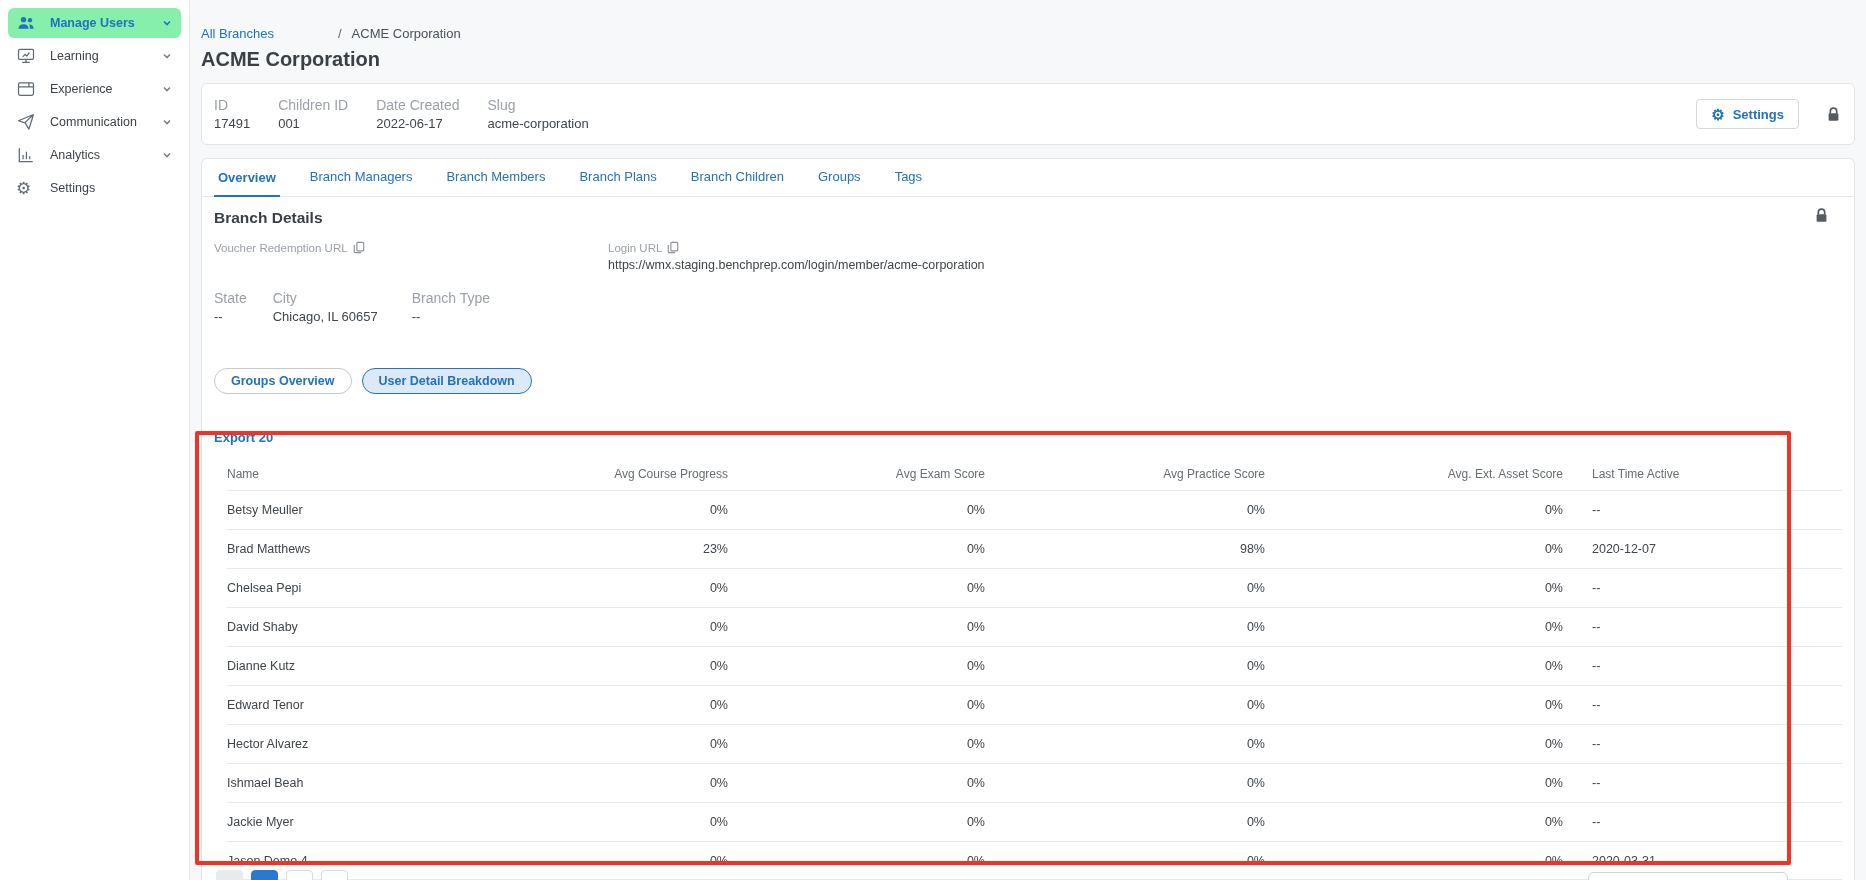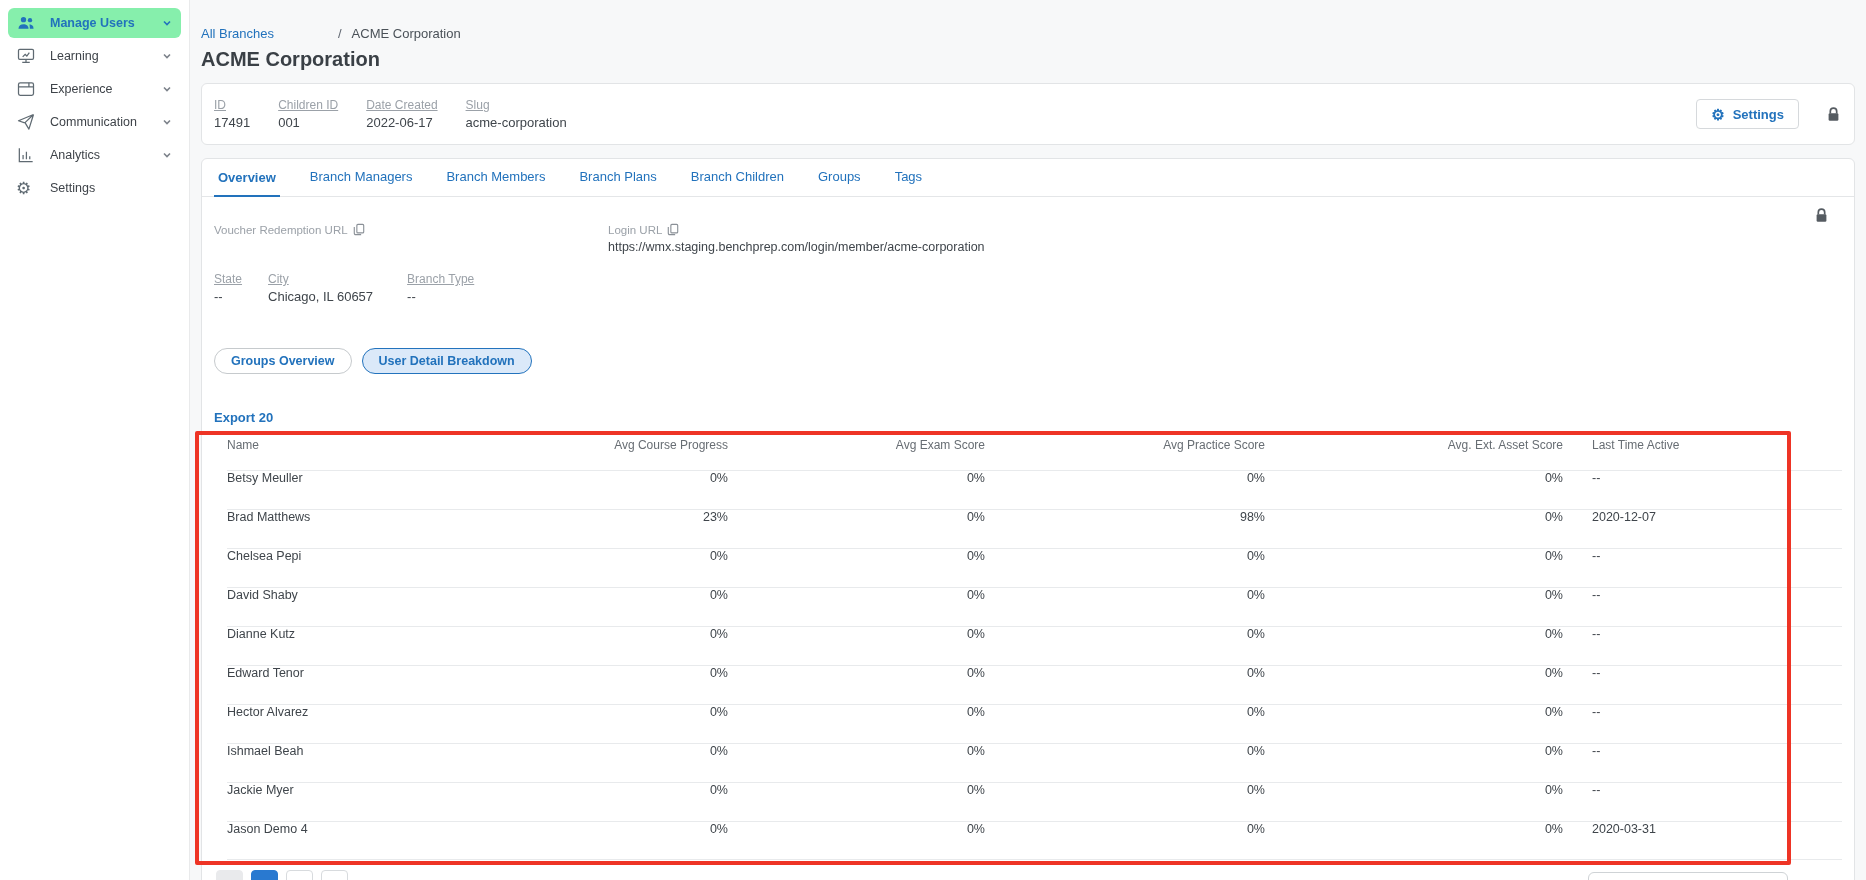--- a/index.html
+++ b/index.html
@@ -32,21 +32,21 @@
   .breadcrumb .crumb-link { color:#2272bc; cursor:pointer; }
   .breadcrumb .crumb-sep { color:#5f6670; margin:0 10px 0 64px; }
   .breadcrumb .crumb-current { color:#4a5158; }
   .page-title { font-size:20px; font-weight:700; color:#3a4046; margin-top:7px; }
   
   .info-card {
     margin-top:12px; background:#fff; border:1px solid #e2e4e6; border-radius:6px;
     height:62px; display:flex; align-items:center; padding:0 12px; position:relative;
   }
   .field { margin-right:28px; }
-  .f-label { font-size:12px; color:#9ba1a8;text-decoration:underline; }
+  .f-label { font-size:14px; color:#9ba1a8; }
   .f-value { font-size:13px; color:#3f454b; margin-top:3px; }
   .card-right { margin-left:auto; display:flex; align-items:center; gap:26px; }
   .settings-btn {
     display:flex; align-items:center; gap:8px; height:30px; padding:0 14px;
     background:#fff; border:1px solid #d6d9dc; border-radius:4px;
     color:#2272bc; font-size:13px; font-weight:600; cursor:pointer;
     font-family:"Liberation Sans", sans-serif;
   }
   .lock { color:#555b61; display:flex; }
   
@@ -72,21 +72,21 @@
   .pill-row { display:flex; gap:10px; margin-top:44px; }
   .pill {
     height:26px; display:flex; align-items:center; padding:0 16px; border-radius:14px;
     font-size:12.5px; font-weight:600; color:#2272bc; cursor:pointer;
     background:#fff; border:1px solid #c6cacd; font-family:"Liberation Sans", sans-serif;
   }
   .pill.selected { background:#dbe9f9; border-color:#2373bd; }
   .export-link { display:inline-block; margin-top:36px; font-size:13px; font-weight:700; color:#2272bc; cursor:pointer; }
   
   .user-table { margin-top:12px; padding-left:13px; }
-  .trow { display:flex; align-items:flex-start; height:39px; border-top:1px solid #e8eaec; font-size:12.5px; color:#3f454b; }
+  .trow { display:flex; align-items:center; height:39px; border-top:1px solid #e8eaec; font-size:12.5px; color:#3f454b; }
   .trow.head { height:32px; border-top:none; font-size:12px; color:#676d73; }
   .trow.last { border-bottom:1px solid #e8eaec; }
   .c-name { width:300px; text-align:left; }
   .c-course { width:201px; text-align:right; }
   .c-exam { width:257px; text-align:right; }
   .c-practice { width:280px; text-align:right; }
   .c-ext { width:298px; text-align:right; }
   .c-last { flex:1; text-align:left; padding-left:29px; }
   
   .annotation-box {
@@ -234,20 +234,21 @@
       <span class="tab active">Overview</span>
       <span class="tab">Branch Managers</span>
       <span class="tab">Branch Members</span>
       <span class="tab">Branch Plans</span>
       <span class="tab">Branch Children</span>
       <span class="tab">Groups</span>
       <span class="tab">Tags</span>
     </div>
 
     <div class="panel">
+      <div class="section-heading">Branch Details</div>
       <span class="lock bd-lock">
         <svg width="17" height="17" viewBox="0 0 16 16">
             <path d="M5 7V5a3 3 0 0 1 6 0v2" fill="none" stroke="currentColor" stroke-width="1.6"></path>
             <rect x="3.4" y="6.8" width="9.2" height="7" rx="1.2" fill="currentColor"></rect>
           </svg>
       </span>
 
       <div class="url-row">
         <div class="url-col1">
           <div class="u-label">

